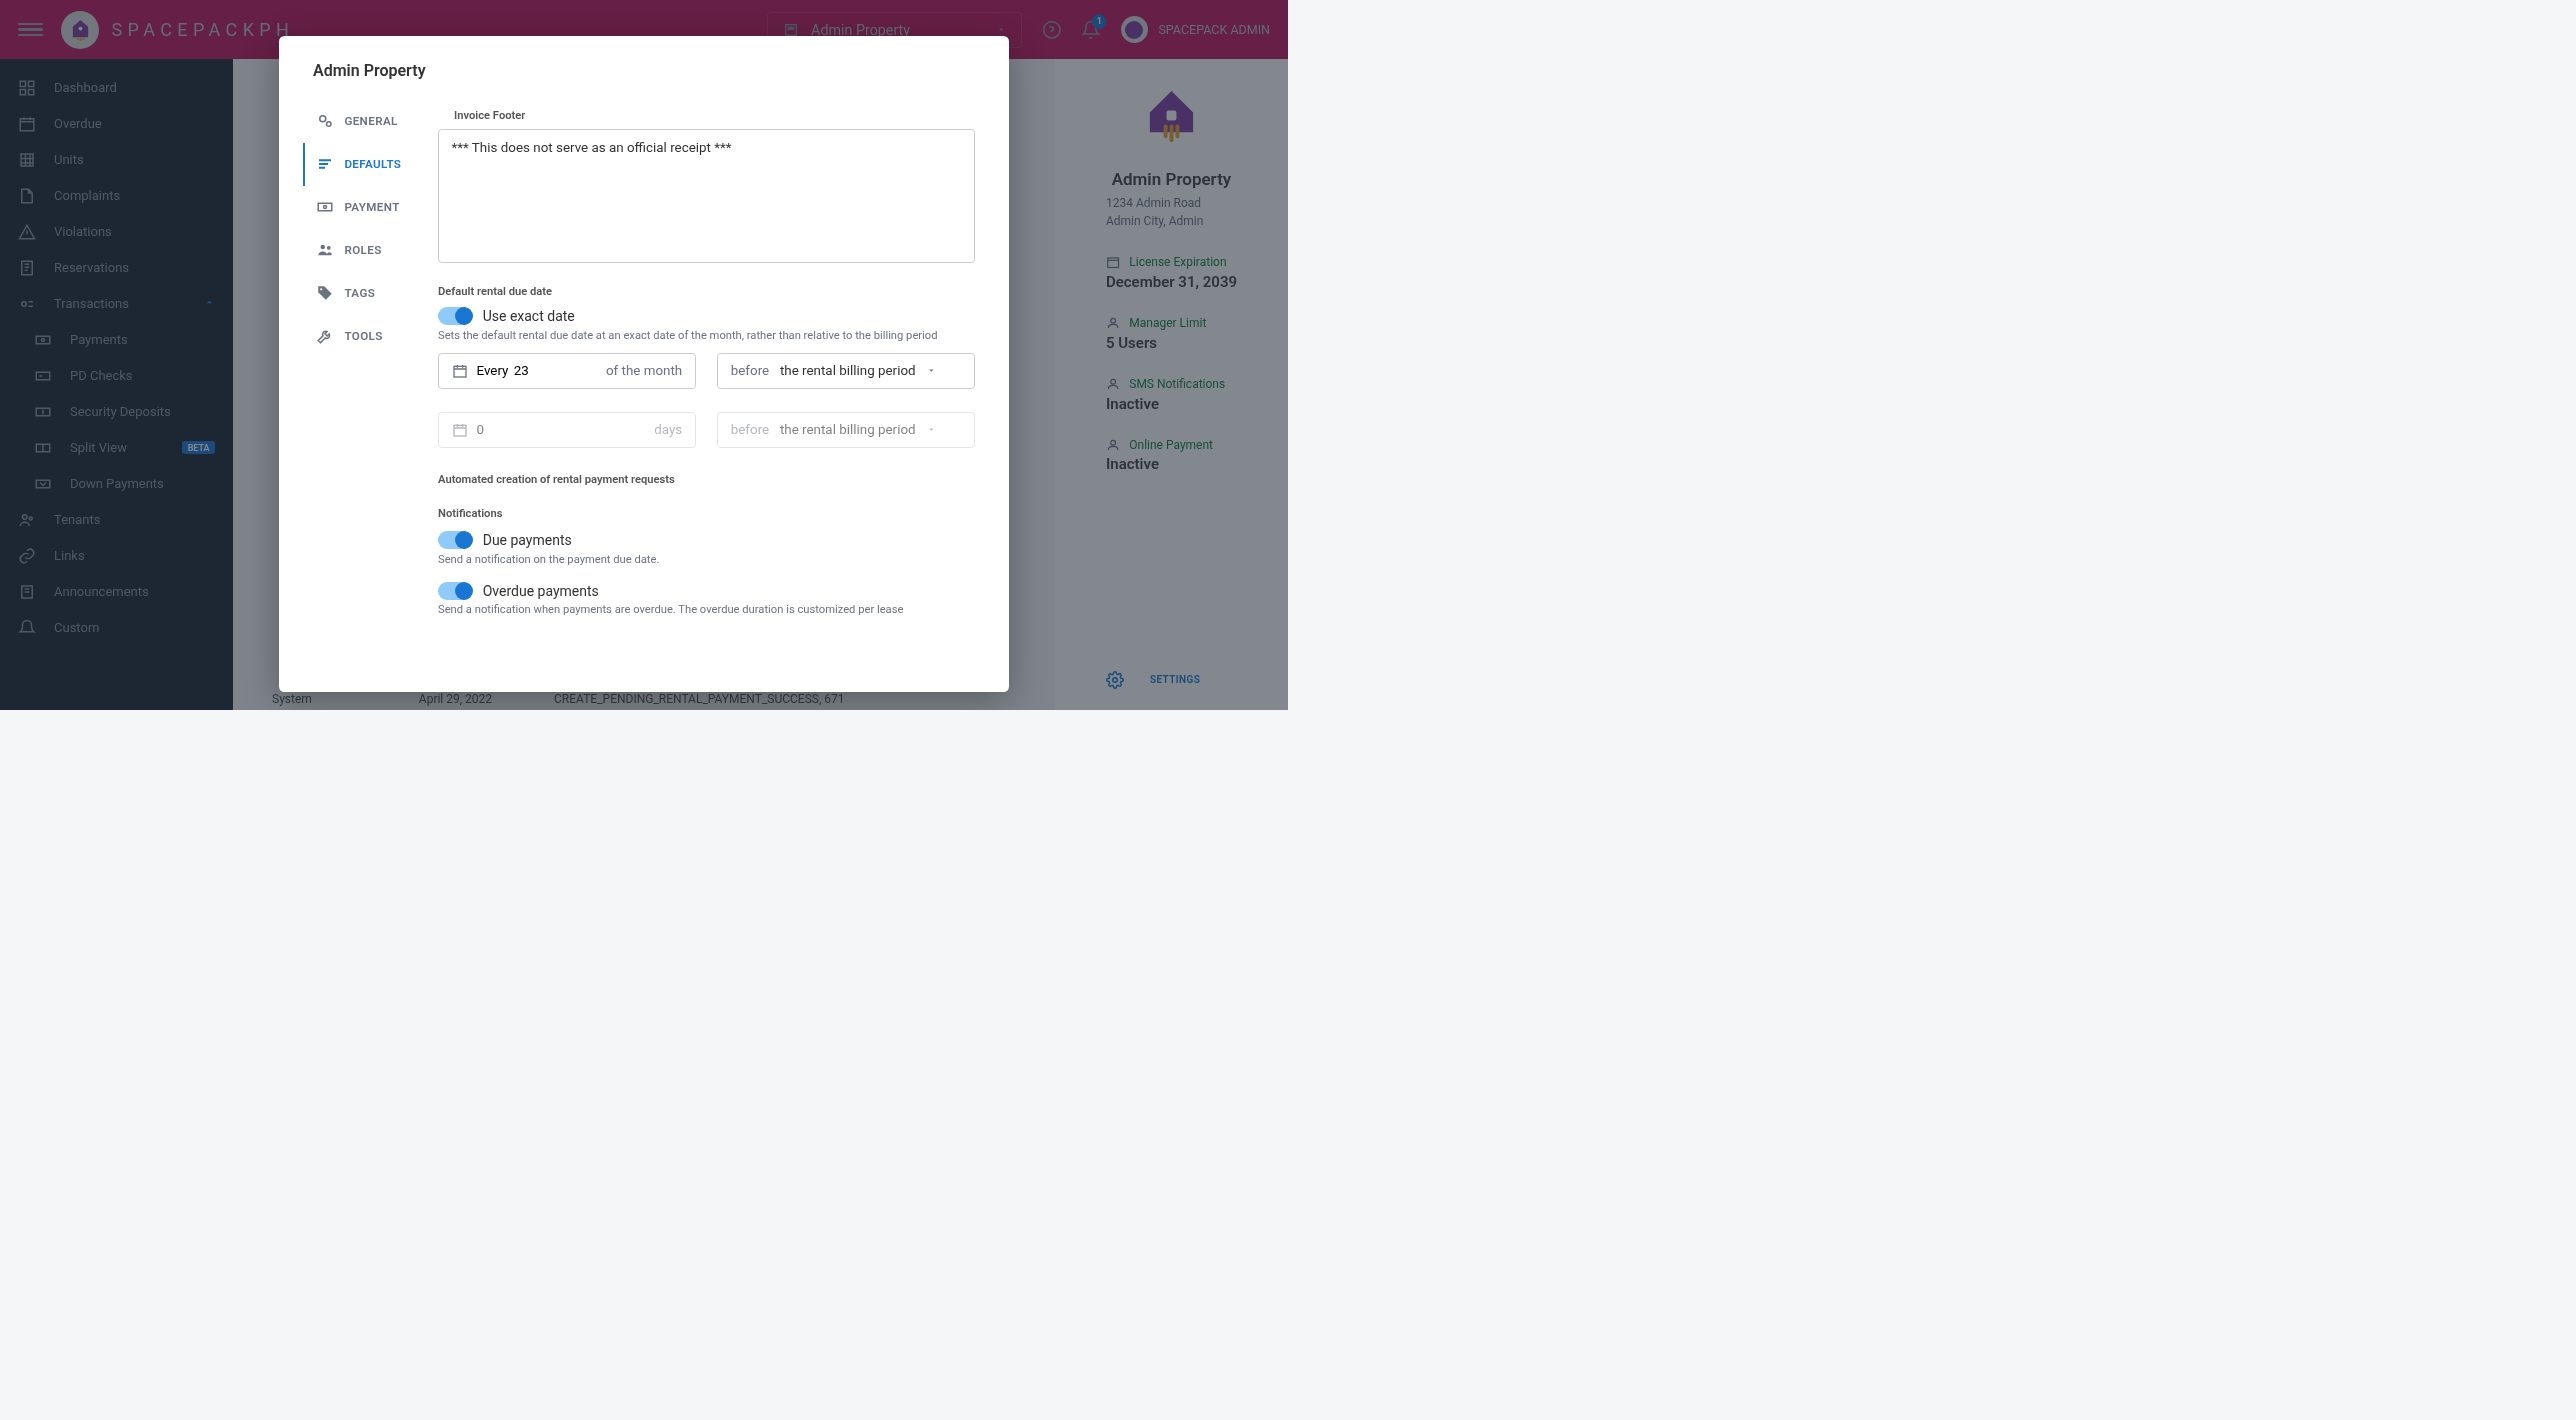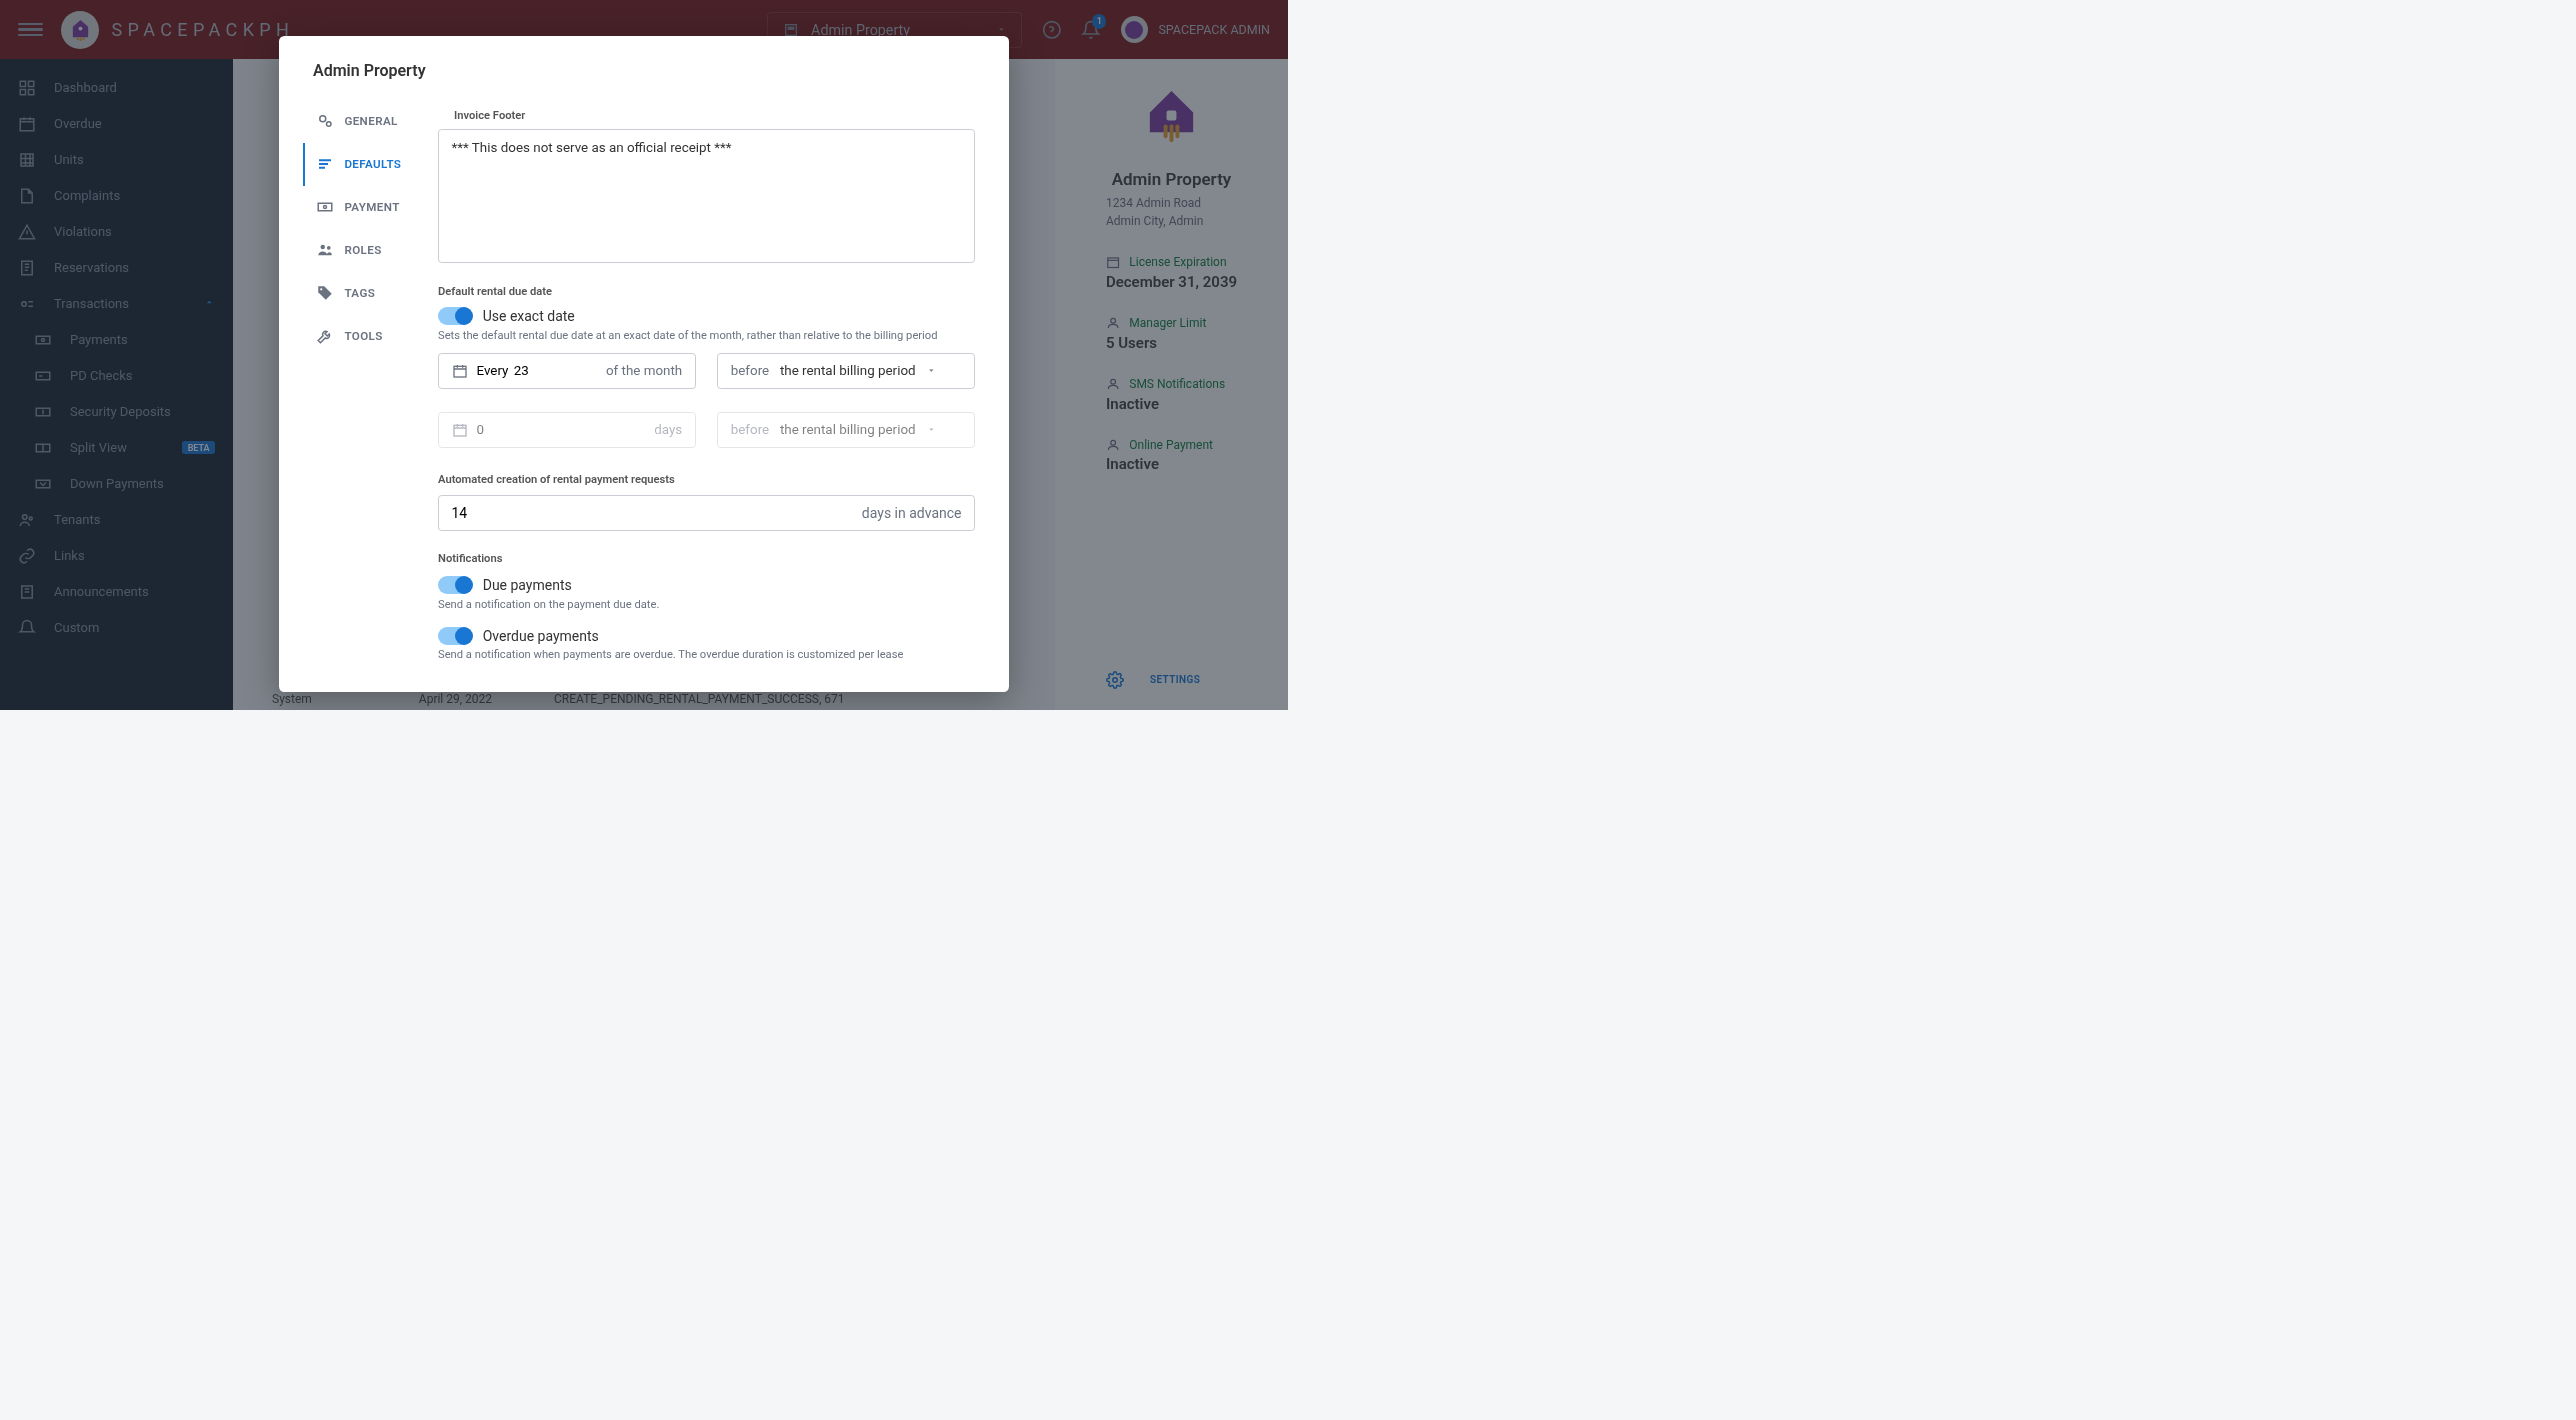--- a/index.html
+++ b/index.html
@@ -1,18 +1,18 @@
 <!DOCTYPE html>
 <html style="font-size:14.3px"><head>
   <meta charset="utf-8">
   <style>
     * { margin: 0; padding: 0; box-sizing: border-box; font-family: -apple-system, BlinkMacSystemFont, "Segoe UI", Roboto, sans-serif; }
     body { background: #f5f6f8; width: 1288px; height: 710px; overflow: hidden; position: relative; }
     
-    .topbar { height: 59px; background: #7f1d1d; display: flex; align-items: center; padding: 0 18px; color: #b8bec9; }
+    .topbar { height: 59px; background: #be185d; display: flex; align-items: center; padding: 0 18px; color: #b8bec9; }
     .menu-btn { width: 25px; height: 25px; display:flex; flex-direction:column; justify-content:center; gap:3.6px; cursor:pointer; margin-right:18px; }
     .menu-btn span { height:2.2px; background:#9ca3af; border-radius:1.8px; }
     
     .brand { display:flex; align-items:center; gap:12.5px; }
     .brand-logo { width:38px; height:38px; border-radius:50%; background:#d9d9d9; display:flex; align-items:center; justify-content:center; position:relative; }
     .brand-logo svg { width:23px; height:23px; }
     .brand-text { font-size:18px; letter-spacing:5.4px; color:#b8bec9; font-weight:400; }
     
     .top-right { margin-left:auto; display:flex; align-items:center; gap:19.7px; }
     .property-selector { display:flex; align-items:center; gap:12.5px; border:0.9px solid rgba(255,255,255,0.12); border-radius:3.6px; padding:9px 14.3px; width:255px; justify-content:space-between; }
@@ -447,25 +447,20 @@
           <div class="date-box disabled">
             <span class="prefix">before</span>
             <span>the rental billing period</span>
             <span class="dropdown-arrow"><svg width="10.7" height="10.7" viewBox="0 0 24 24">
                   <path fill="currentColor" d="M7 10l5 5 5-5z"></path>
                 </svg></span>
           </div>
         </div>
 
         <div class="section-label" style="margin-top:25px">Automated creation of rental payment requests</div>
-        <div class="advance-box">
-          <span>14</span>
-          <span style="flex:1"></span>
-          <span class="suffix">days in advance</span>
-        </div>
 
         <div class="section-label" style="margin-top:21.5px">Notifications</div>
         <div class="toggle-row" style="margin-top:10.7px">
           <div class="toggle"></div>
           <span class="toggle-label">Due payments</span>
         </div>
         <div class="hint">Send a notification on the payment due date.</div>
 
         <div class="toggle-row" style="margin-top:16px">
           <div class="toggle"></div>

